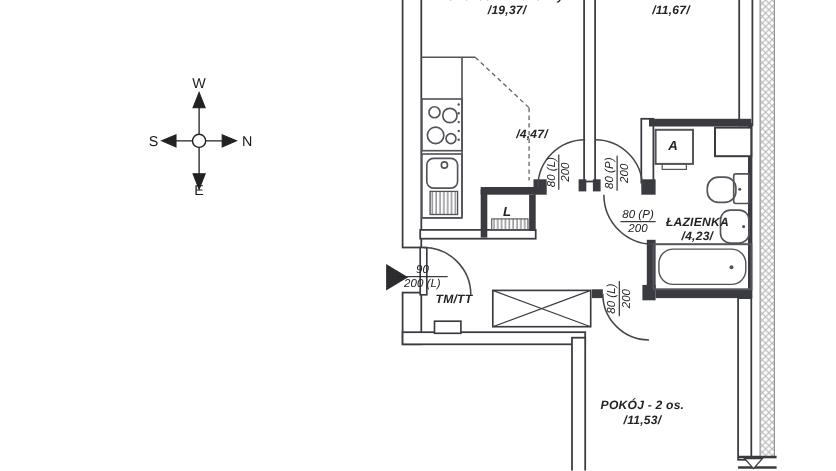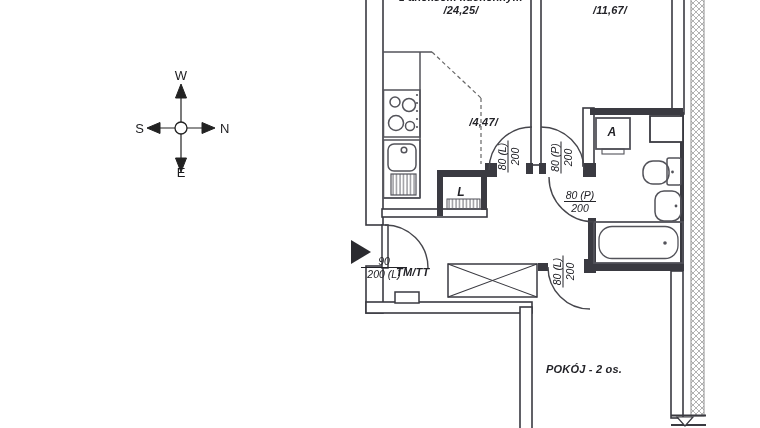--- a/index.html
+++ b/index.html
@@ -6,21 +6,21 @@
   .stage{position:relative;width:760px;height:428px;background:#ffffff;overflow:hidden;
          font-family:"Liberation Sans",sans-serif;}
   svg{position:absolute;left:0;top:0;}
   .lbl{position:absolute;font:italic 700 11px "Liberation Sans",sans-serif;color:#232328;
        text-align:center;letter-spacing:.2px;white-space:nowrap;line-height:13px;}
   .door-lbl{position:absolute;font:italic 400 10.5px "Liberation Sans",sans-serif;color:#232328;
        text-align:center;white-space:nowrap;line-height:12px;}
   .vlabel{width:44px;display:flex;flex-direction:column;align-items:center;transform:rotate(-90deg);}
   .hlabel{display:flex;flex-direction:column;align-items:center;}
   .ft{display:inline-block;border-bottom:1.2px solid #232328;padding:0 2px;}
-  .ftw{display:block;width:100%;border-bottom:1.2px solid #232328;margin-top:16px;}
+  .ftw{display:block;width:100%;border-bottom:1.2px solid #232328;}
   .compass-l{position:absolute;font:400 13px "Liberation Sans",sans-serif;color:#1c1c1f;
        text-align:center;white-space:nowrap;}
   .big{font-size:12px;}
 </style>
 </head>
 <body>
 
 <div class="stage">
 
 <svg width="760" height="428" viewBox="0 0 760 428">
@@ -139,30 +139,35 @@
   <polygon points="351,240 371,252 351,264" fill="#2b2b30"></polygon>
 </svg>
 
 <div class="compass-l" style="left:166px;top:68px;width:30px;">W</div>
 <div class="compass-l" style="left:220px;top:121px;width:24px;text-align:left;">N</div>
 <div class="compass-l" style="left:118px;top:121px;width:26px;text-align:right;">S</div>
 <div class="compass-l" style="left:166px;top:165px;width:30px;">E</div>
 
 <div class="lbl" style="left:386px;top:-9px;width:150px;">
   <span style="display:block;">z aneksem kuchennym</span>
-  <span style="display:block;">/24,25/</span>
+  <span style="display:block;">/19,37/</span>
 </div>
 <div class="lbl" style="left:418px;top:116px;width:80px;text-align:right;">/4,47/</div>
 <div class="lbl big" style="left:446px;top:186px;width:30px;">L</div>
 <div class="lbl" style="left:570px;top:4px;width:80px;">/11,67/</div>
 <div class="lbl big" style="left:597px;top:126px;width:30px;">A</div>
+<div class="lbl" style="left:584px;top:196px;width:100px;">
+  <span style="display:block;">ŁAZIENKA</span>
+  <span style="display:block;">/4,23/</span>
+</div>
 <div class="lbl" style="left:402px;top:226px;width:140px;">
 </div>
 <div class="lbl" style="left:524px;top:363px;width:120px;">
   <span style="display:block;">POKÓJ - 2 os.</span>
+  <span style="display:block;">/11,53/</span>
 </div>
 <div class="lbl" style="left:396px;top:266px;width:60px;text-align:left;">TM/TT</div>
 
 <div class="door-lbl hlabel" style="left:361px;top:239px;width:46px;">
   <span class="ftw">90</span>
   <span>200 (L)</span>
 </div>
 <div class="door-lbl vlabel" style="left:486px;top:144px;">
   <span class="ft">80 (L)</span>
   <span>200</span>

